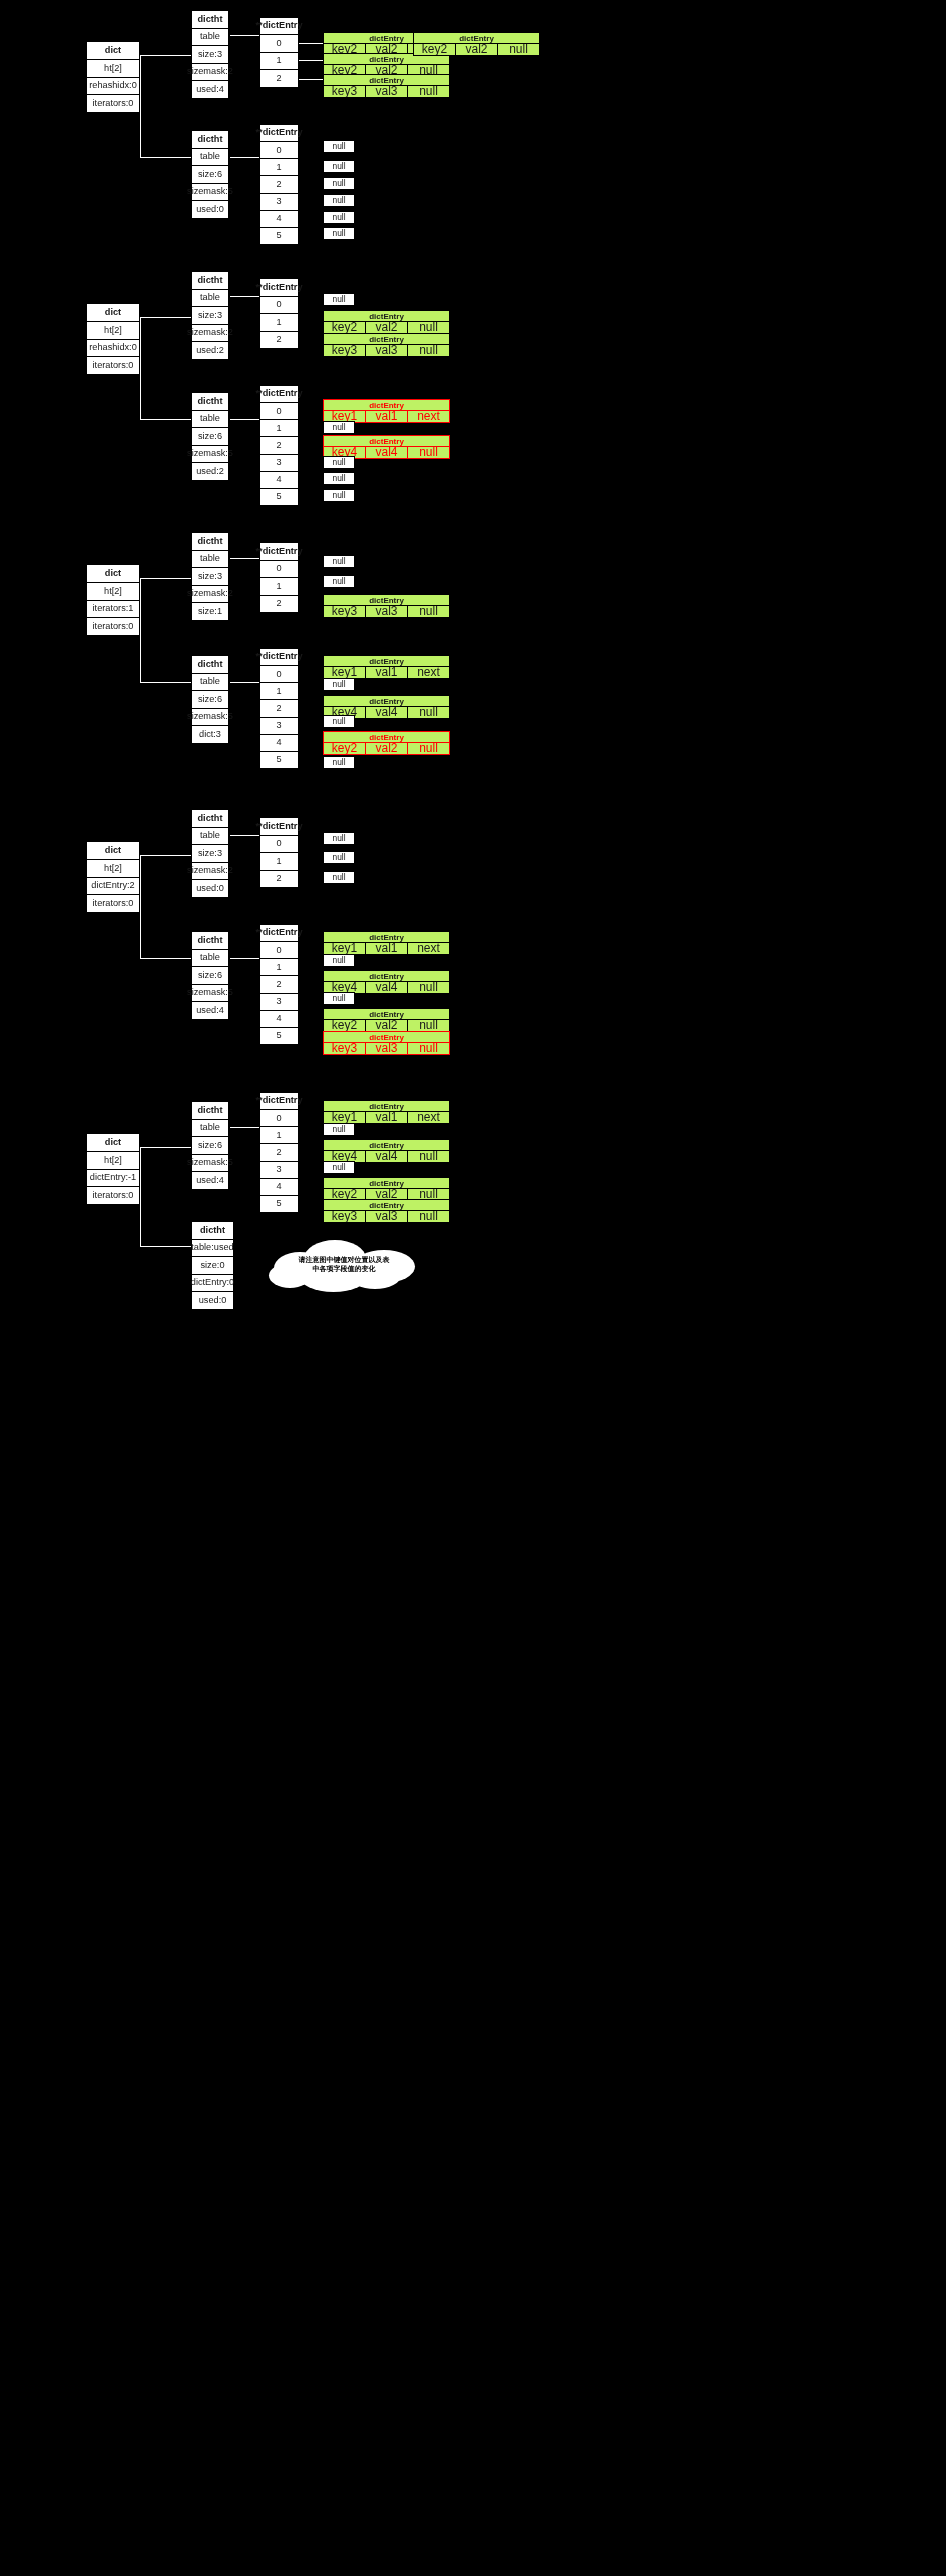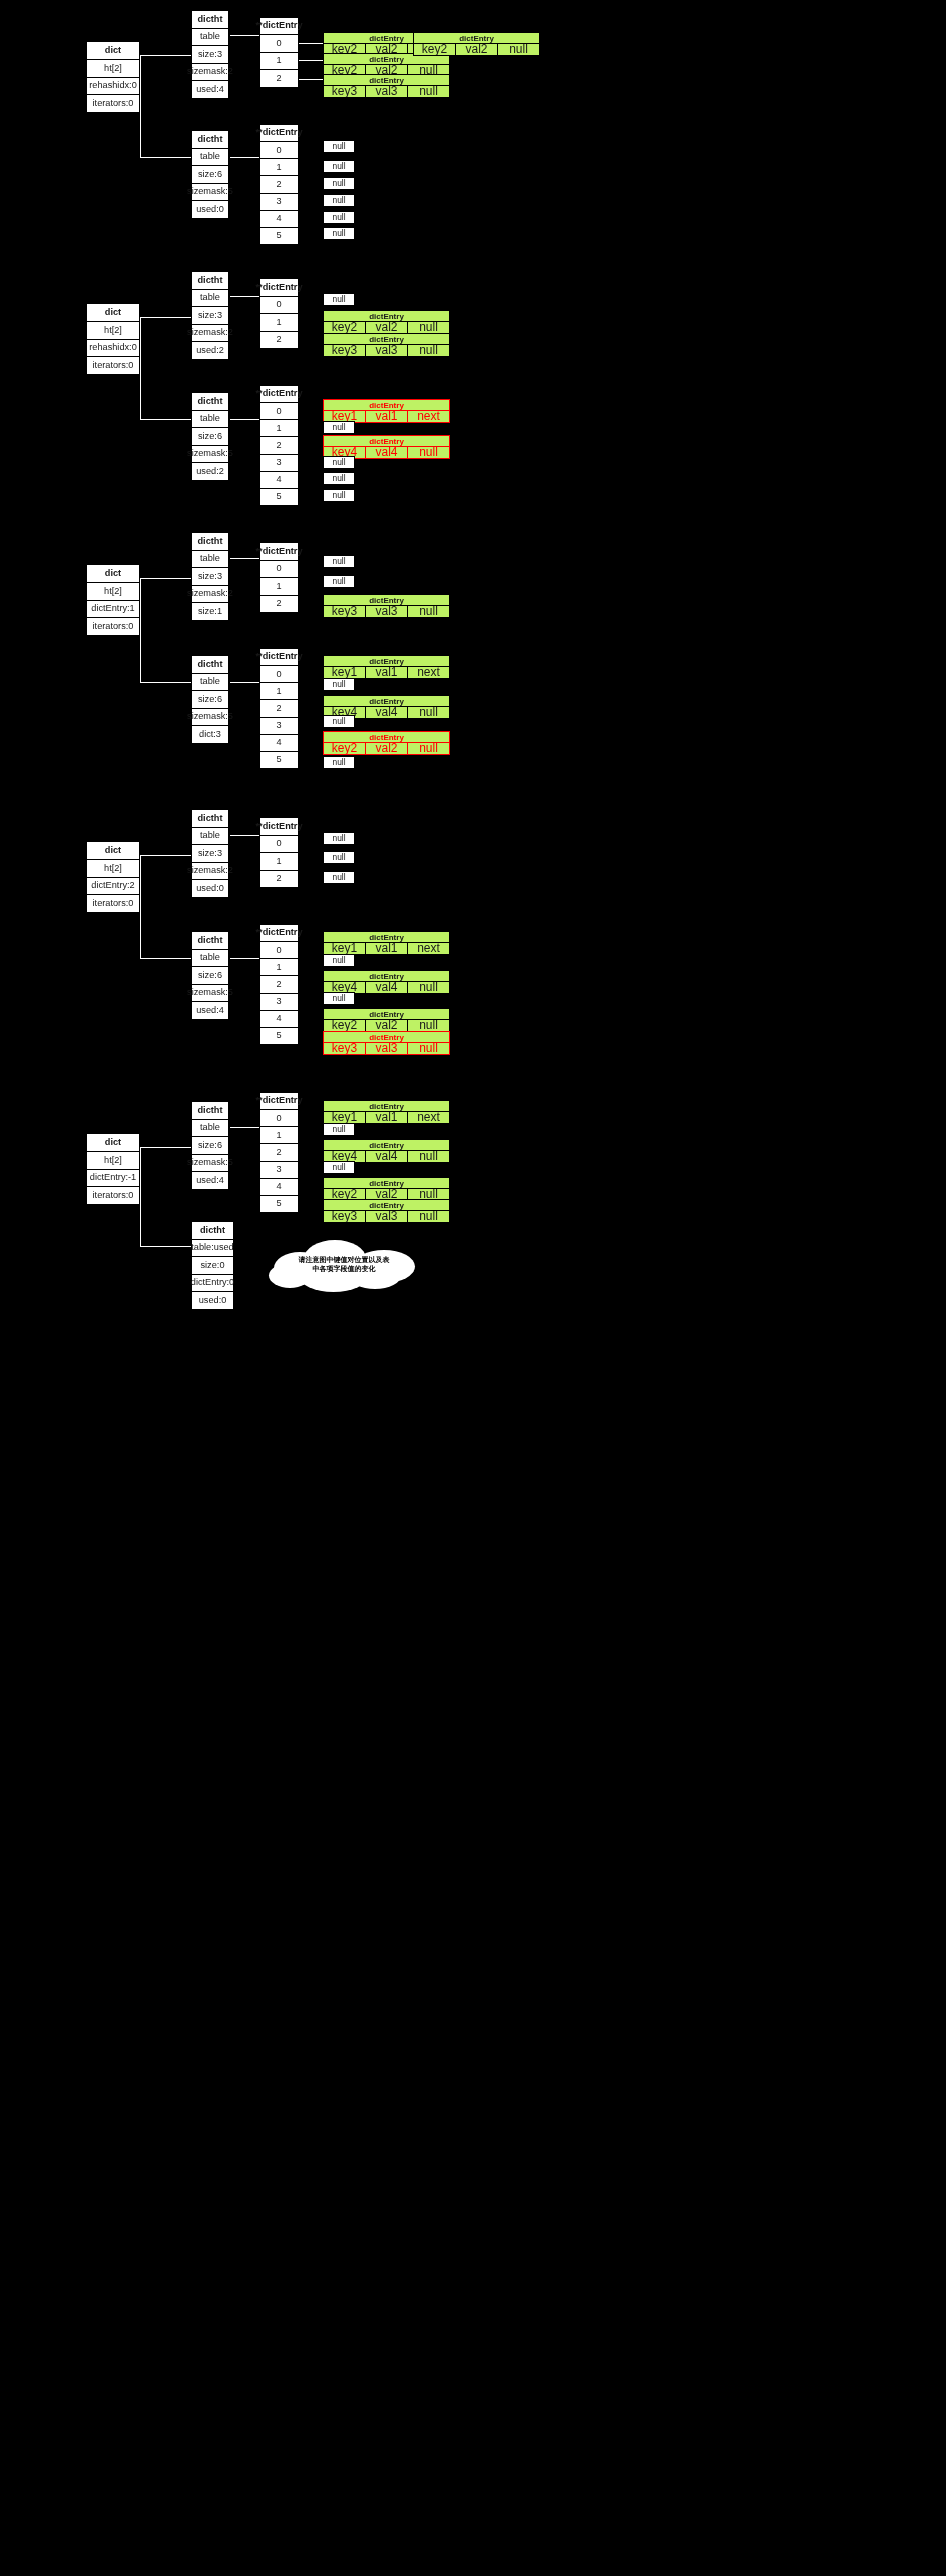--- a/index.html
+++ b/index.html
@@ -289,21 +289,21 @@
       <div class="c">null</div>
     </div>
   </div>
   <div class="nullbox" style="left:323px; top:456px; width:32px;">null</div>
   <div class="nullbox" style="left:323px; top:472px; width:32px;">null</div>
   <div class="nullbox" style="left:323px; top:489px; width:32px;">null</div>
 
   <div class="struct" style="left:86px; top:564px; width:54px; height:72px;">
     <div class="row head">dict</div>
     <div class="row">ht[2]</div>
-    <div class="row">dictEntry:1</div>
+    <div class="row">iterators:1</div>
     <div class="row">iterators:0</div>
   </div>
   <div class="conn" style="left:140px; top:578px; width:51px; height:0.8px;"></div>
   <div class="conn" style="left:140px; top:578px; width:0.8px; height:104px;"></div>
   <div class="conn" style="left:140px; top:682px; width:51px; height:0.8px;"></div>
 
   <div class="struct" style="left:191px; top:532px; width:38px; height:89px;">
     <div class="row head">dictht</div>
     <div class="row">table</div>
     <div class="row">size:3</div>

